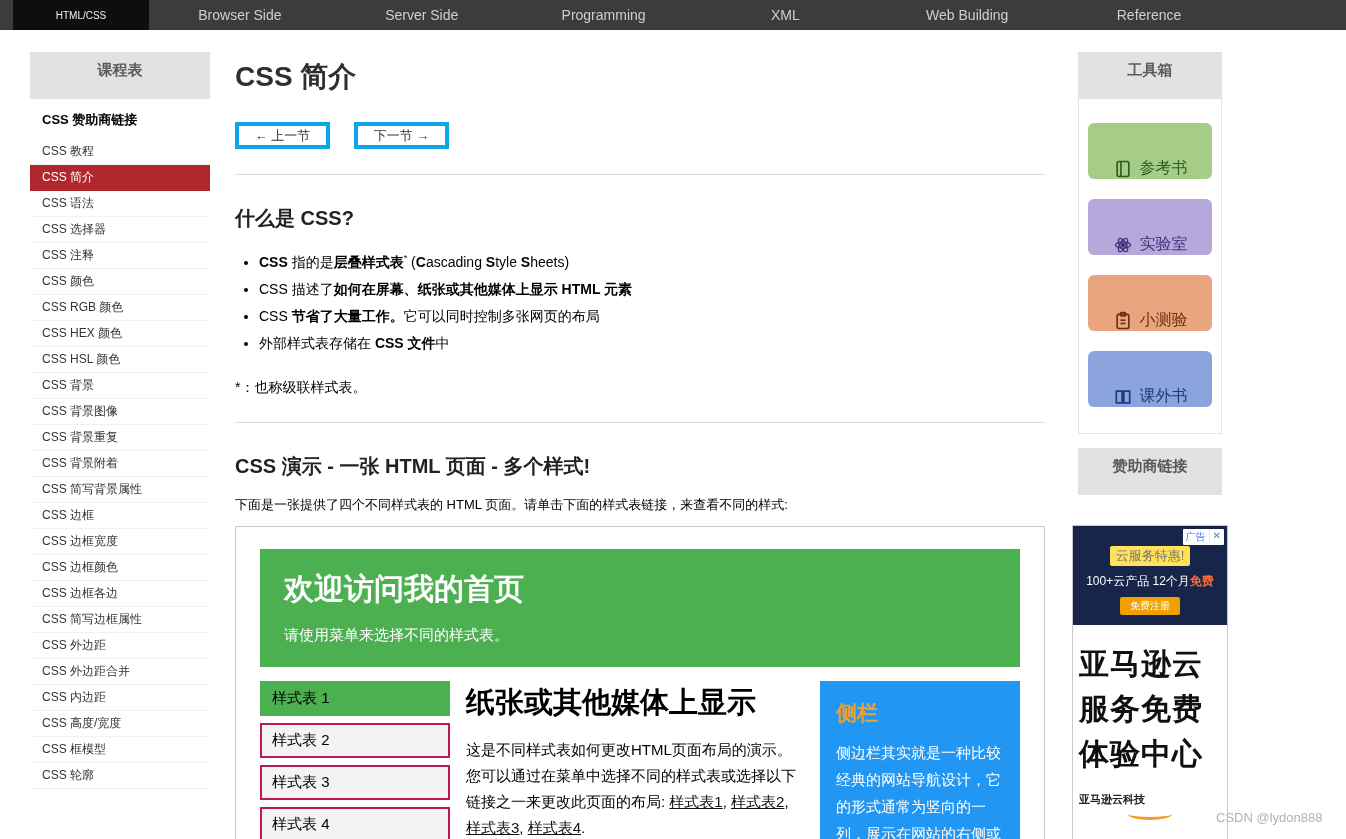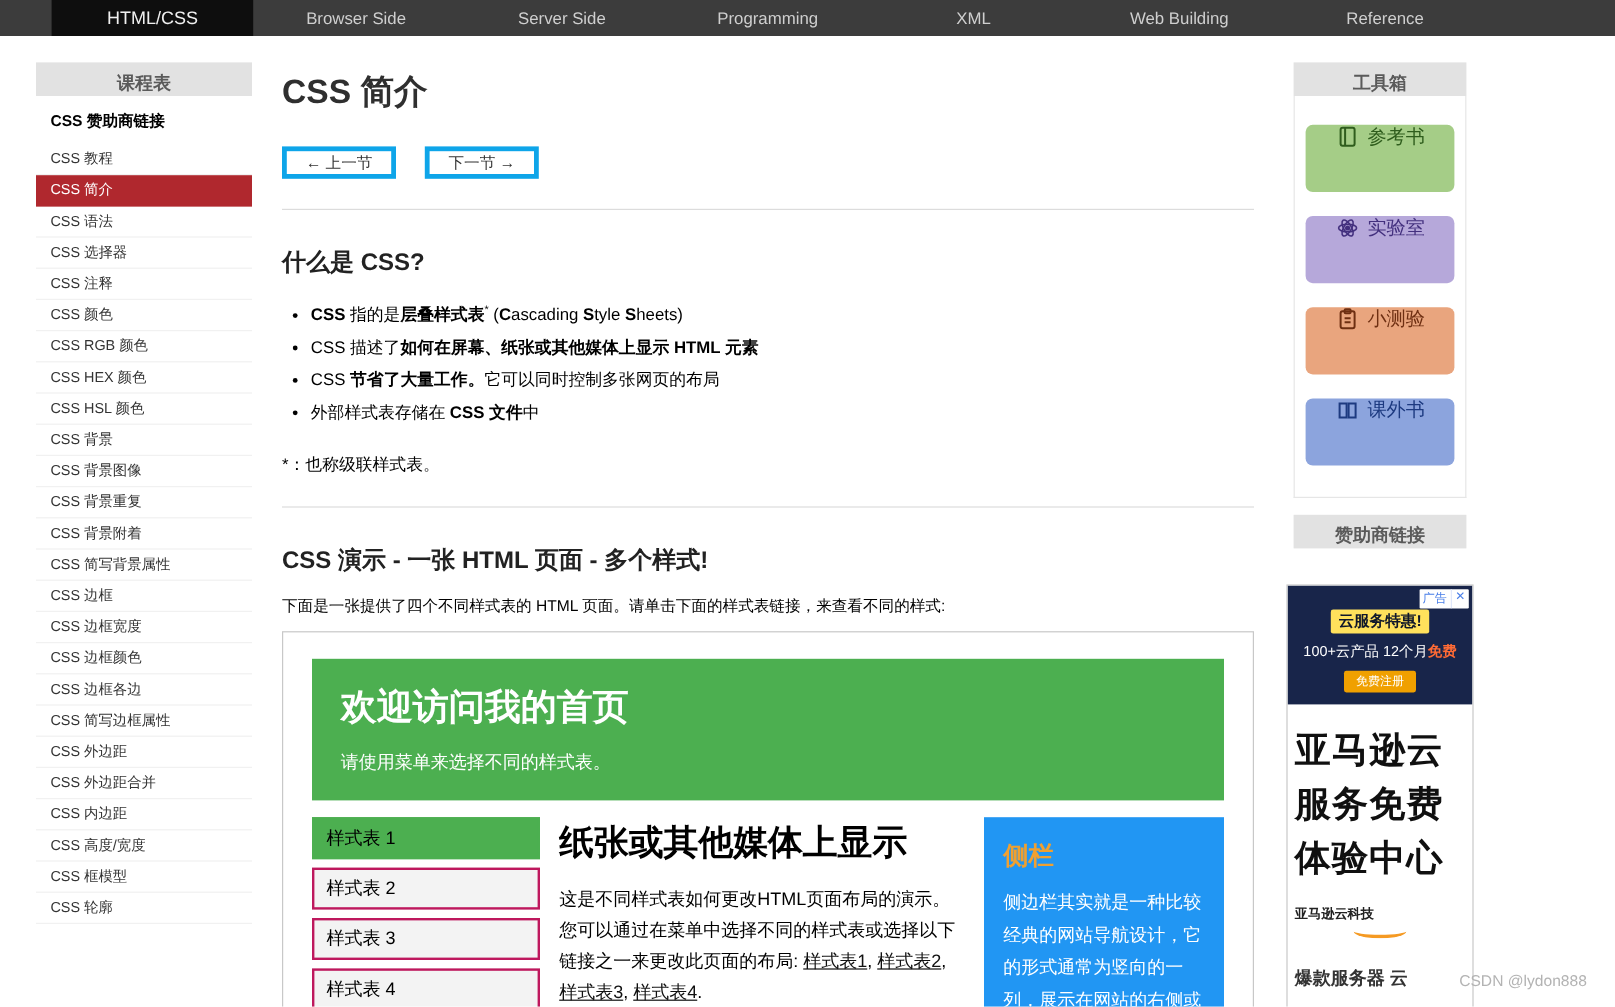--- a/index.html
+++ b/index.html
@@ -6,24 +6,24 @@
   html,body { background:#fff; }
   .page {
     position: relative; width: 1346px; height: 839px; overflow: hidden;
     background: #fff; font-family: "Liberation Sans", "DejaVu Sans", sans-serif;
   }
 
   
   .topnav { position:absolute; top:0; left:0; width:100%; height:30px; background:var(--topnav-bg,#3c3c3c); }
   .topnav-inner { display:flex; height:100%; width:1240px; }
   .nav-tab { flex:1; display:flex; align-items:center; justify-content:center; color:#cfcfcf; font-size:14px; cursor:pointer; white-space:nowrap; }
-  .nav-tab.active { flex:none; width:168px; margin-left:43px; background:#0e0e0e; color:#f0f0f0; font-size:15px; }
-
-  
-  .panel-header { height:28px; line-height:36px; text-align:center; background:#e2e2e2; color:#5a5a5a; font-size:15px; font-weight:bold; }
+  .nav-tab.active { flex:none; width:136px; margin-left:13px; background:#0e0e0e; color:#f0f0f0; font-size:10px; }
+
+  
+  .panel-header { height:47px; line-height:36px; text-align:center; background:#e2e2e2; color:#5a5a5a; font-size:15px; font-weight:bold; }
 
   
   .sidebar { position:absolute; left:30px; top:52px; width:180px; background:#fff; }
   .section-title { padding:12px 12px 10px; font-size:13px; font-weight:bold; color:#000; }
   .course-list { list-style:none; }
   .course-item { height:26px; line-height:25px; padding-left:12px; font-size:12px; color:#333; border-bottom:1px solid #f1f1f1; cursor:pointer; white-space:nowrap; overflow:hidden; }
   .course-item.active { background:var(--accent-red,#b0282e); color:#fff; border-bottom-color:var(--accent-red,#b0282e); }
 
   
   .main { position:absolute; left:235px; top:52px; width:810px; }
@@ -50,30 +50,30 @@
   .demo-main h1 { font-size:29px; font-weight:bold; color:#000; margin:2px 0 14px; }
   .demo-main p { font-size:15px; line-height:1.75; color:#000; }
   .demo-link { color:#111; text-decoration:underline; cursor:pointer; }
   .demo-side { width:200px; flex:none; background:var(--demo-blue,#2196f3); padding:14px 16px; }
   .demo-side h2 { color:var(--demo-side-title,#f0a030); font-size:21px; font-weight:bold; margin:4px 0 12px; }
   .demo-side p { color:#fff; font-size:15px; line-height:1.8; }
 
   
   .rightcol { position:absolute; left:1078px; top:52px; width:144px; }
   .toolbox { border:1px solid #e6e6e6; border-top:none; background:#fff; padding:24px 0 6px; }
-  .tool-btn { width:124px; height:56px; margin:0 auto 20px; border-radius:6px; display:flex; align-items:flex-start; justify-content:center; gap:7px; font-size:16px; cursor:pointer; }
+  .tool-btn { width:124px; height:56px; margin:0 auto 20px; border-radius:6px; display:flex; align-items:flex-end; justify-content:center; gap:7px; font-size:16px; cursor:pointer; }
   .tool-icon { display:flex; align-items:center; }
   .sponsor-header { margin-top:14px; }
 
   .ad { position:relative; width:156px; margin-left:-6px; margin-top:30px; border:1px solid #c9c9c9; background:#fff; height:400px; overflow:hidden; }
   .ad-top { background:#18254a; padding:20px 6px 10px; text-align:center; }
   .ad-tag { position:absolute; top:3px; right:3px; display:flex; background:#fff; border-radius:1px; overflow:hidden; }
   .ad-tag-label { font-size:10px; color:#4a7fe8; padding:1px 3px; }
   .ad-close { font-size:10px; color:#4a7fe8; padding:1px 3px; border-left:1px solid #dfe7fb; cursor:pointer; }
-  .ad-promo { display:inline-block; background:#ffe15c; color:#0f172a; font-weight:bold; font-size:13px; padding:1px 6px; border-radius:2px; }
+  .ad-promo { display:inline-block; background:#ffe15c; color:#737373; font-weight:normal; font-size:13px; padding:1px 6px; border-radius:2px; }
   .ad-line2 { color:#fff; font-size:12px; margin-top:7px; white-space:nowrap; }
   .ad-line2 .hl { color:#ff6b35; font-weight:bold; }
   .ad-cta { display:inline-block; background:#f0a000; color:#fff; font-size:10px; padding:2px 10px; margin-top:7px; border-radius:2px; cursor:pointer; }
   .ad-bottom { padding:16px 6px 0; text-align:left; }
   .ad-big div { font-size:30px; font-weight:800; color:#101010; line-height:45px; letter-spacing:1px; }
   .ad-brand { margin-top:16px; font-size:11px; color:#222; font-weight:bold; }
   .ad-smile { width:44px; height:12px; margin:1px auto 0; border-bottom:3px solid #f59a23; border-radius:50%; }
   .ad-cut { margin-top:24px; font-size:15px; font-weight:bold; color:#333; white-space:nowrap; }
 
   .watermark { position:absolute; left:1216px; top:810px; font-size:13px; color:#b3b3b3; z-index:10; }

